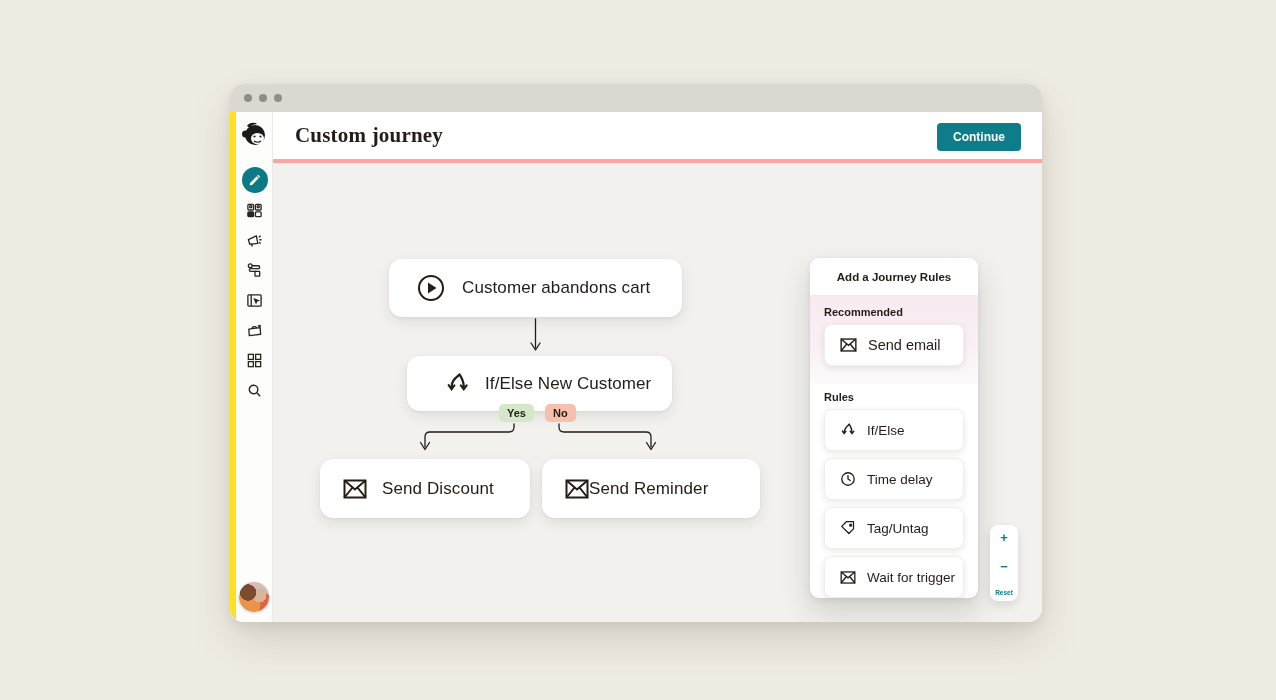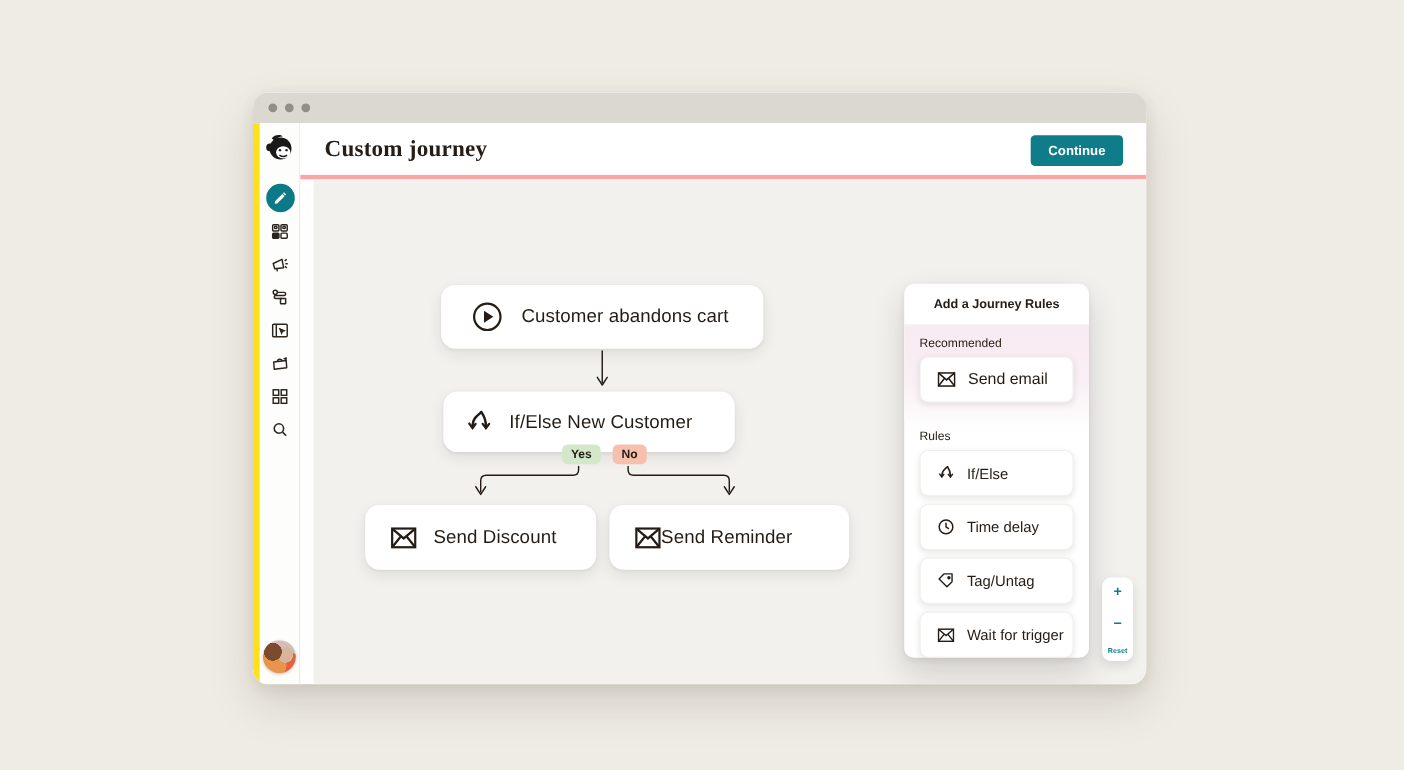--- a/index.html
+++ b/index.html
@@ -36,45 +36,45 @@
                linear-gradient(135deg,#f2b6c6,#a9c7a1);
     box-shadow:0 1px 3px rgba(0,0,0,.2); }
 
   
   .main-header { position:absolute; left:43px; top:28px; width:769px; height:51px; background:#fff; border-bottom:4px solid #fca5a5; }
   .page-title { position:absolute; left:22px; top:11px; font-family:"Liberation Serif","DejaVu Serif",serif; font-size:21px; font-weight:700; letter-spacing:.2px; color:#241C15; }
   .btn-continue { position:absolute; right:21px; top:11px; height:28px; padding:0 16px; background:#0E7D89; color:#fff;
     border:none; border-radius:4px; font-size:12px; font-weight:600; font-family:"Liberation Sans",sans-serif; cursor:pointer; }
 
   
-  .canvas { position:absolute; left:43px; top:79px; width:769px; height:459px; background:#F2F1EE;margin-left:12px; }
+  .canvas { position:absolute; left:43px; top:79px; width:769px; height:459px; background:#F2F1EE; }
   .connectors { position:absolute; left:0; top:0; width:769px; height:459px; }
 
   .node { position:absolute; background:#fff; border-radius:13px; box-shadow:0 5px 14px rgba(36,28,21,.09), 0 1px 3px rgba(36,28,21,.06);
     display:flex; align-items:center; cursor:pointer; }
   .node .n-ico { flex:0 0 auto; color:#241C15; display:flex; align-items:center; justify-content:center; }
   .node .n-label { font-size:17px; font-weight:500; color:#241C15; letter-spacing:.1px; }
 
   .node-trigger { left:116px; top:96px; width:293px; height:58px; padding-left:28px; gap:17px; }
-  .node-ifelse  { left:118px; top:193px; width:265px; height:55px; padding-left:20px; gap:15px; }
+  .node-ifelse  { left:134px; top:193px; width:265px; height:55px; padding-left:38px; gap:15px; }
   .node-discount{ left:47px;  top:296px; width:210px; height:59px; padding-left:23px; gap:15px; }
   .node-reminder{ left:269px; top:296px; width:218px; height:59px; padding-left:23px; }
 
   .badge { position:absolute; height:18px; padding:0 8px; border-radius:5px; font-size:11px; font-weight:700;
     display:flex; align-items:center; justify-content:center; color:#241C15; }
   .badge-yes { left:226px; top:241px; background:#D3E8C9; }
   .badge-no  { left:272px; top:241px; background:#F7BFAD; }
 
   
   .panel { position:absolute; left:537px; top:95px; width:168px; height:340px; background:#fff; border-radius:9px;
     overflow:hidden; box-shadow:0 14px 30px rgba(36,28,21,.16), 0 2px 6px rgba(36,28,21,.08); }
   .panel-header { height:38px; display:flex; align-items:center; justify-content:center; border-bottom:1px solid #EFEDE9;
     font-size:11.5px; font-weight:700; color:#241C15; }
   .sec-recommended { background:linear-gradient(180deg,#F8EAF1 0%, #F9EFF4 55%, #FDFBFC 100%); padding:10px 14px 18px 14px; }
-  .sec-label { font-size:11px; font-weight:400; color:#241C15; margin-bottom:6px; }
+  .sec-label { font-size:11px; font-weight:700; color:#241C15; margin-bottom:6px; }
   .p-card { background:#fff; border:1px solid #F1EFEB; border-radius:8px; box-shadow:0 2px 6px rgba(36,28,21,.10);
     display:flex; align-items:center; gap:11px; padding-left:15px; cursor:pointer; }
   .p-card .p-ico { color:#241C15; display:flex; align-items:center; }
   .p-card .p-label { font-size:13.5px; font-weight:500; color:#241C15; }
   .card-send-email { height:42px; }
   .card-send-email .p-label { font-size:14.5px; }
   .sec-rules { padding:7px 14px 16px 14px; }
   .sec-rules .p-card { height:42px; margin-bottom:7px; }
 
   

